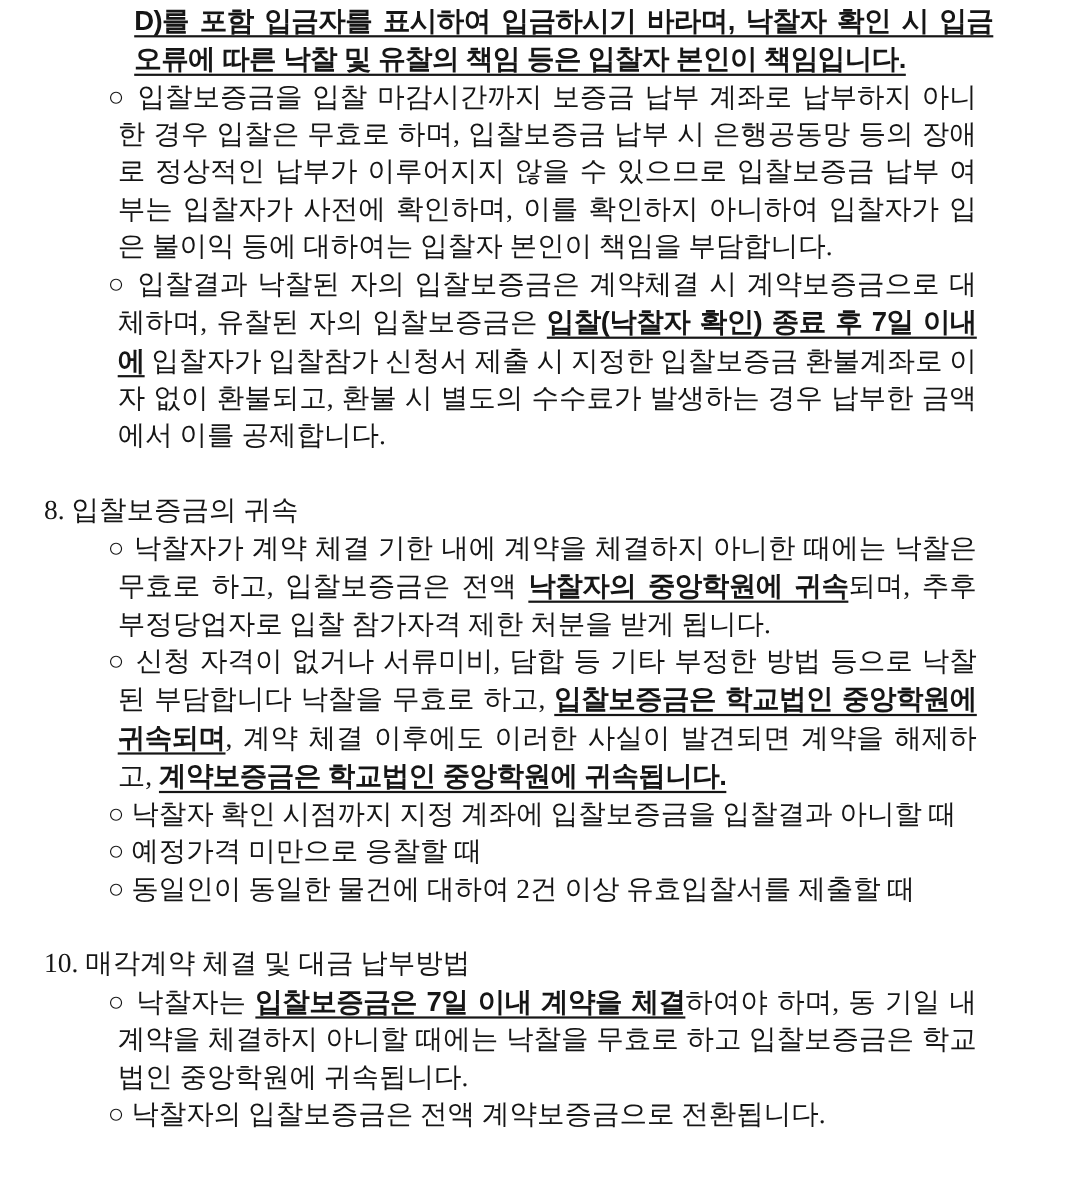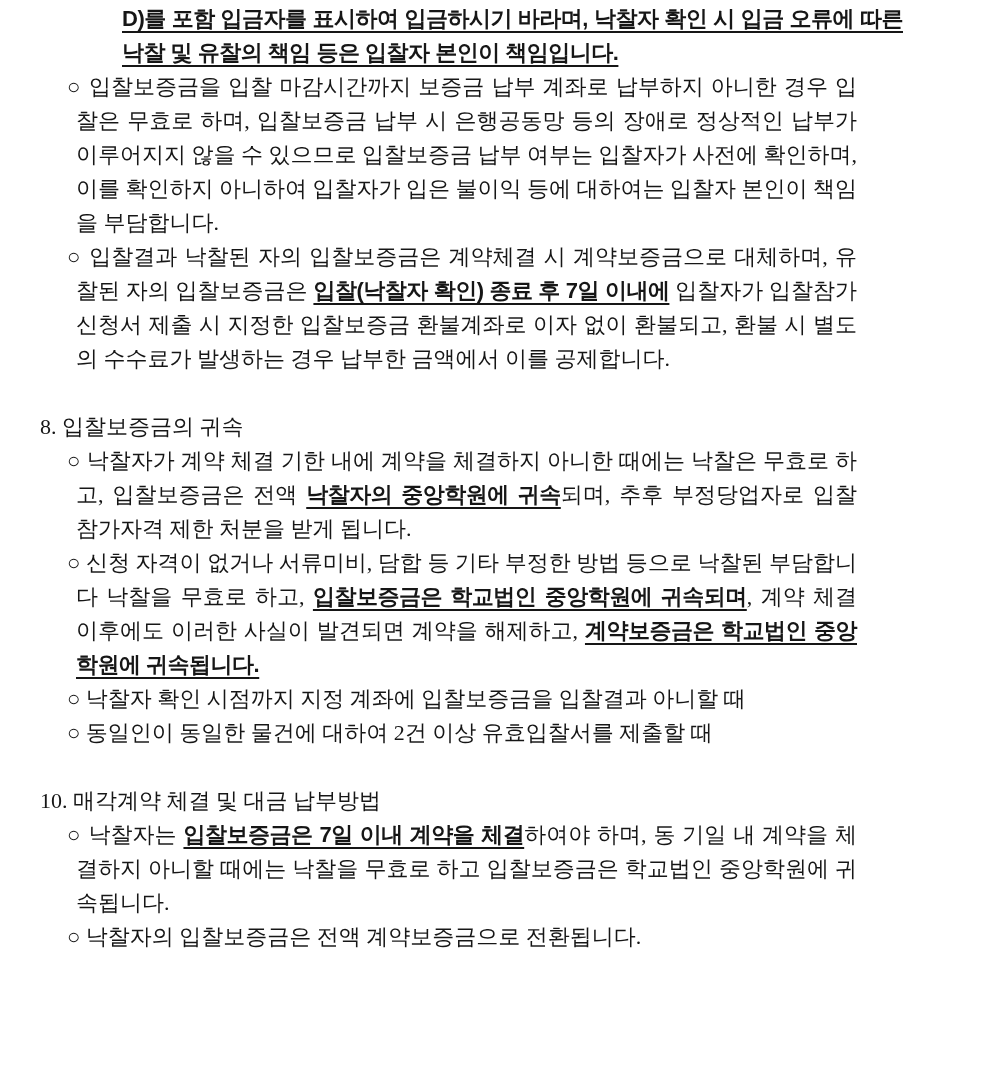--- a/index.html
+++ b/index.html
@@ -8,40 +8,40 @@
     background: #ffffff;
   }
   .page {
     position: relative;
     width: 916px;
     height: 1084px;
     background: #ffffff;
     overflow: hidden;
     color: #161616;
     font-family: "Liberation Serif", "DejaVu Serif", serif;
-    font-size: 22px;
+    font-size: 25px;
     line-height: 34px;
   }
   .doc {
     padding-top: 2px;
   }
   .para {
     text-align: justify;
     text-align-last: left;
     word-break: normal;
   }
   
   .cont {
     margin-left: 122px;
     width: 781px;
     box-sizing: border-box;
   }
   
   .bullet {
-    margin-left: 67px;
+    margin-left: 98px;
     width: 790px;
     padding-left: 9px;
     text-indent: -9px;
     box-sizing: border-box;
   }
   .marker {
     font-weight: normal;
     text-decoration: none;
   }
   
@@ -65,18 +65,19 @@
 
 <div class="page">
   <div class="doc" id="doc">
       <div class="para cont"><span class="seg b u">D)를 포함 입금자를 표시하여 입금하시기 바라며, 낙찰자 확인 시 입금 오류에 따른 낙찰 및 유찰의 책임 등은 입찰자 본인이 책임입니다.</span></div>
       <div class="para bullet"><span class="marker">○ </span><span class="seg">입찰보증금을 입찰 마감시간까지 보증금 납부 계좌로 납부하지 아니한 경우 입찰은 무효로 하며, 입찰보증금 납부 시 은행공동망 등의 장애로 정상적인 납부가 이루어지지 않을 수 있으므로 입찰보증금 납부 여부는 입찰자가 사전에 확인하며, 이를 확인하지 아니하여 입찰자가 입은 불이익 등에 대하여는 입찰자 본인이 책임을 부담합니다.</span></div>
       <div class="para bullet"><span class="marker">○ </span><span class="seg">입찰결과 낙찰된 자의 입찰보증금은 계약체결 시 계약보증금으로 대체하며, 유찰된 자의 입찰보증금은 </span><span class="seg b u">입찰(낙찰자 확인) 종료 후 7일 이내에</span><span class="seg"> 입찰자가 입찰참가 신청서 제출 시 지정한 입찰보증금 환불계좌로 이자 없이 환불되고, 환불 시 별도의 수수료가 발생하는 경우 납부한 금액에서 이를 공제합니다.</span></div>
       <div class="heading">8. 입찰보증금의 귀속</div>
       <div class="para bullet"><span class="marker">○ </span><span class="seg">낙찰자가 계약 체결 기한 내에 계약을 체결하지 아니한 때에는 낙찰은 무효로 하고, 입찰보증금은 전액 </span><span class="seg b u">낙찰자의 중앙학원에 귀속</span><span class="seg">되며, 추후 부정당업자로 입찰 참가자격 제한 처분을 받게 됩니다.</span></div>
       <div class="para bullet"><span class="marker">○ </span><span class="seg">신청 자격이 없거나 서류미비, 담합 등 기타 부정한 방법 등으로 낙찰된 부담합니다 낙찰을 무효로 하고, </span><span class="seg b u">입찰보증금은 학교법인 중앙학원에 귀속되며</span><span class="seg">, 계약 체결 이후에도 이러한 사실이 발견되면 계약을 해제하고, </span><span class="seg b u">계약보증금은 학교법인 중앙학원에 귀속됩니다.</span></div>
       <div class="para bullet"><span class="marker">○ </span><span class="seg">낙찰자 확인 시점까지 지정 계좌에 입찰보증금을 입찰결과 아니할 때</span></div>
+      <div class="para bullet"><span class="marker">○ </span><span class="seg">예정가격 미만으로 응찰할 때</span></div>
       <div class="para bullet"><span class="marker">○ </span><span class="seg">동일인이 동일한 물건에 대하여 2건 이상 유효입찰서를 제출할 때</span></div>
       <div class="heading">10. 매각계약 체결 및 대금 납부방법</div>
       <div class="para bullet"><span class="marker">○ </span><span class="seg">낙찰자는 </span><span class="seg b u">입찰보증금은 7일 이내 계약을 체결</span><span class="seg">하여야 하며, 동 기일 내 계약을 체결하지 아니할 때에는 낙찰을 무효로 하고 입찰보증금은 학교법인 중앙학원에 귀속됩니다.</span></div>
       <div class="para bullet"><span class="marker">○ </span><span class="seg">낙찰자의 입찰보증금은 전액 계약보증금으로 전환됩니다.</span></div>
     </div>
 </div>
 
 </body></html>

